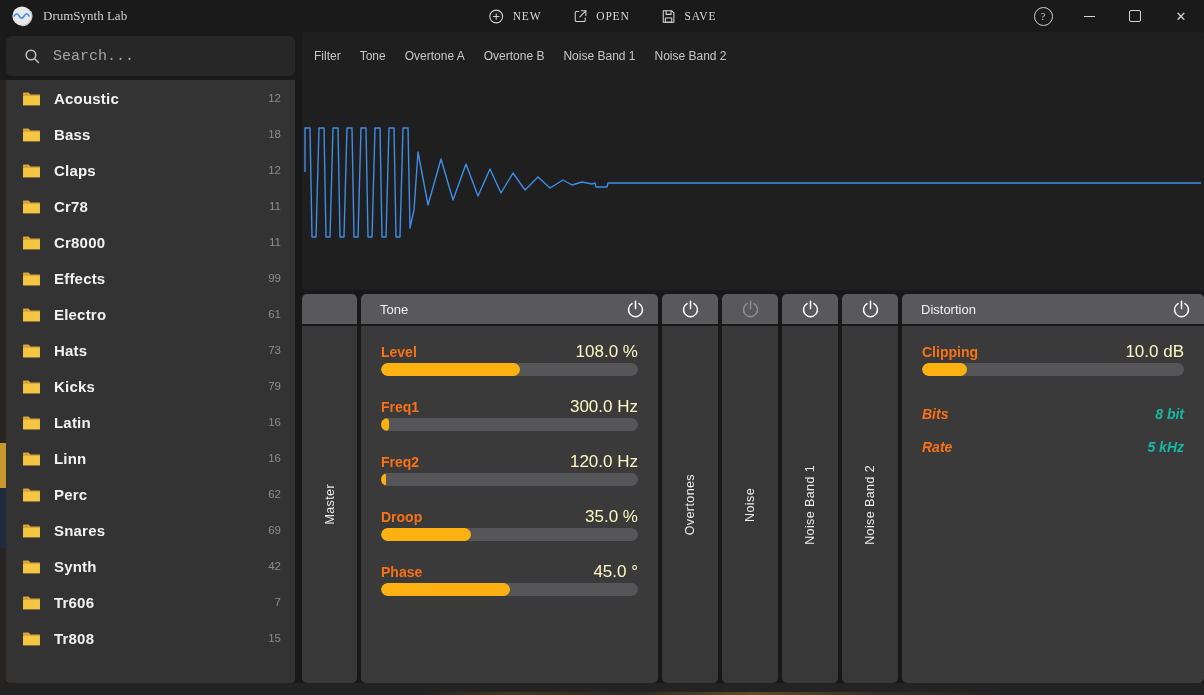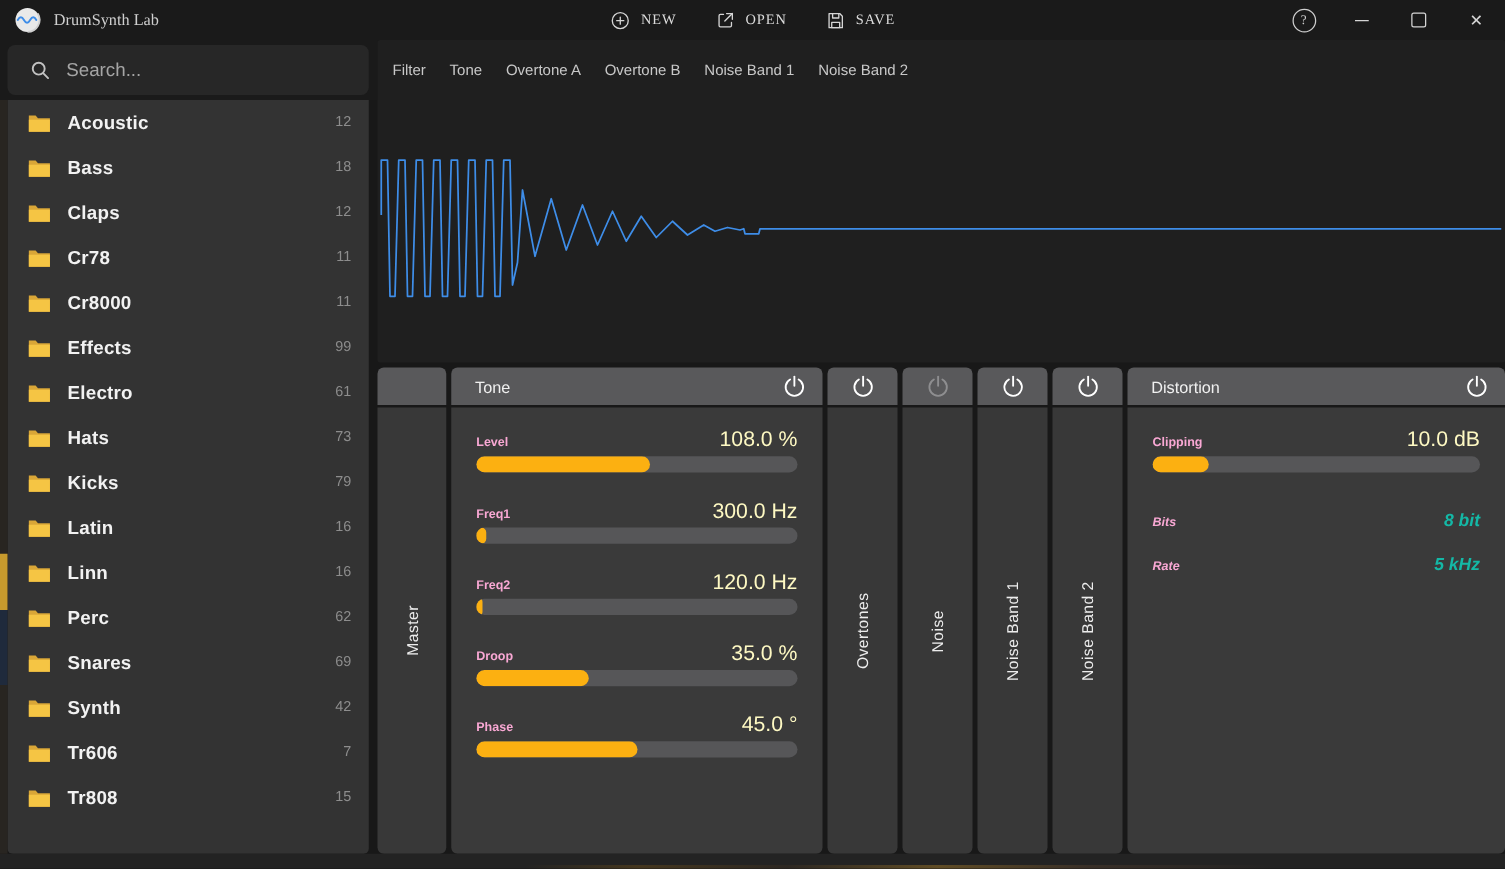--- a/index.html
+++ b/index.html
@@ -19,21 +19,21 @@
   .help-btn{width:40px;display:flex;justify-content:center;}
   .help-circle{width:17px;height:17px;border:1.4px solid #cfcfcf;border-radius:50%;color:#cfcfcf;font-size:10.5px;display:flex;align-items:center;justify-content:center;}
   .win-btn{width:46px;height:32px;display:flex;align-items:center;justify-content:center;}
   .glyph-min{width:11px;border-top:1.2px solid #d5d5d5;}
   .glyph-max{width:10px;height:10px;border:1.2px solid #d5d5d5;border-radius:2px;}
   .glyph-close{color:#d5d5d5;font-size:13px;line-height:1;}
   
   #search-backdrop{position:absolute;left:0;top:32px;width:302px;height:48px;background:#1a1a1a;}
   #search-box{position:absolute;left:6px;top:36px;width:289px;height:40px;background:#272727;border-radius:6px;display:flex;align-items:center;padding:0 12px;box-sizing:border-box;z-index:2;}
   #search-box svg{width:17px;height:17px;stroke:#c2c2c2;stroke-width:1.8;fill:none;stroke-linecap:round;margin:0 10px 0 6px;flex:0 0 auto;}
-  #search-input{flex:1;background:transparent;border:none;outline:none;color:#cccccc;font-size:15px;font-family:Liberation Sans, sans-serif;}
+  #search-input{flex:1;background:transparent;border:none;outline:none;color:#cccccc;font-size:15px;font-family:Liberation Mono, monospace;}
   #search-input::placeholder{color:#a5a5a5;}
   #sidebar{position:absolute;left:6px;top:80px;width:289px;bottom:12px;background:#333333;border-radius:0 0 4px 4px;overflow:hidden;}
   .folder-row{height:36px;display:flex;align-items:center;padding:0 14px 0 16px;cursor:default;}
   .folder-row svg{width:19px;height:15px;margin-right:13px;flex:0 0 auto;}
   .folder-name{font-size:15px;font-weight:600;color:#f2f2f2;letter-spacing:.2px;}
   .folder-count{margin-left:auto;font-size:11.5px;color:#8d8d8d;}
   
   #main-top{position:absolute;left:302px;top:32px;width:902px;height:258px;background:#1f1f1f;border-radius:2px;}
   #tabs{position:absolute;left:12px;top:17px;display:flex;gap:19px;}
   .tab{font-size:12px;color:#c8c8c8;cursor:default;}
@@ -47,21 +47,21 @@
   .power-btn{margin-left:auto;display:flex;}
   .col-header.center .power-btn{margin-left:0;}
   .power-btn svg{width:21px;height:21px;}
   .col-body{position:absolute;left:0;right:0;top:32px;bottom:0;background:#3a3a3a;border-radius:0 0 5px 5px;overflow:hidden;}
   .col-body.center{display:flex;align-items:center;justify-content:center;background:#383838;}
   .vtext{writing-mode:vertical-rl;transform:rotate(180deg);font-size:12.5px;color:#ececec;letter-spacing:.4px;white-space:nowrap;}
   .params{padding:17px 20px 0 20px;}
   .param{margin-bottom:22px;}
   .param.value-only{margin:0 0 16px 0;font-style:italic;}
   .p-row{display:flex;align-items:baseline;justify-content:space-between;line-height:17px;}
-  .p-label{font-size:10px;font-weight:600;color:#f9a8d4;}
+  .p-label{font-size:14px;font-weight:600;color:#f97316;}
   .p-value{font-size:17px;color:#fef9c3;}
   .p-value.em{color:#14b8a6;font-weight:700;font-size:14px;}
   .p-track{margin-top:2px;height:13px;border-radius:7px;background:var(--track);overflow:hidden;}
   .p-fill{height:100%;border-radius:7px;background:var(--accent);}
   .spacer-after-slider{height:8px;}
   
   #bottom-strip{position:absolute;left:0;bottom:0;width:1204px;height:12px;background:#232323;}
   #bottom-sliver{position:absolute;left:420px;bottom:0;width:600px;height:3px;opacity:.85;
     background:linear-gradient(90deg,rgba(60,45,20,0),#4a3a1e 15%,#2e2822 35%,#6b5426 55%,#3c3128 75%,rgba(40,32,22,0));}
   #edge-left{position:absolute;left:0;top:80px;width:6px;bottom:12px;background:#282521;}

